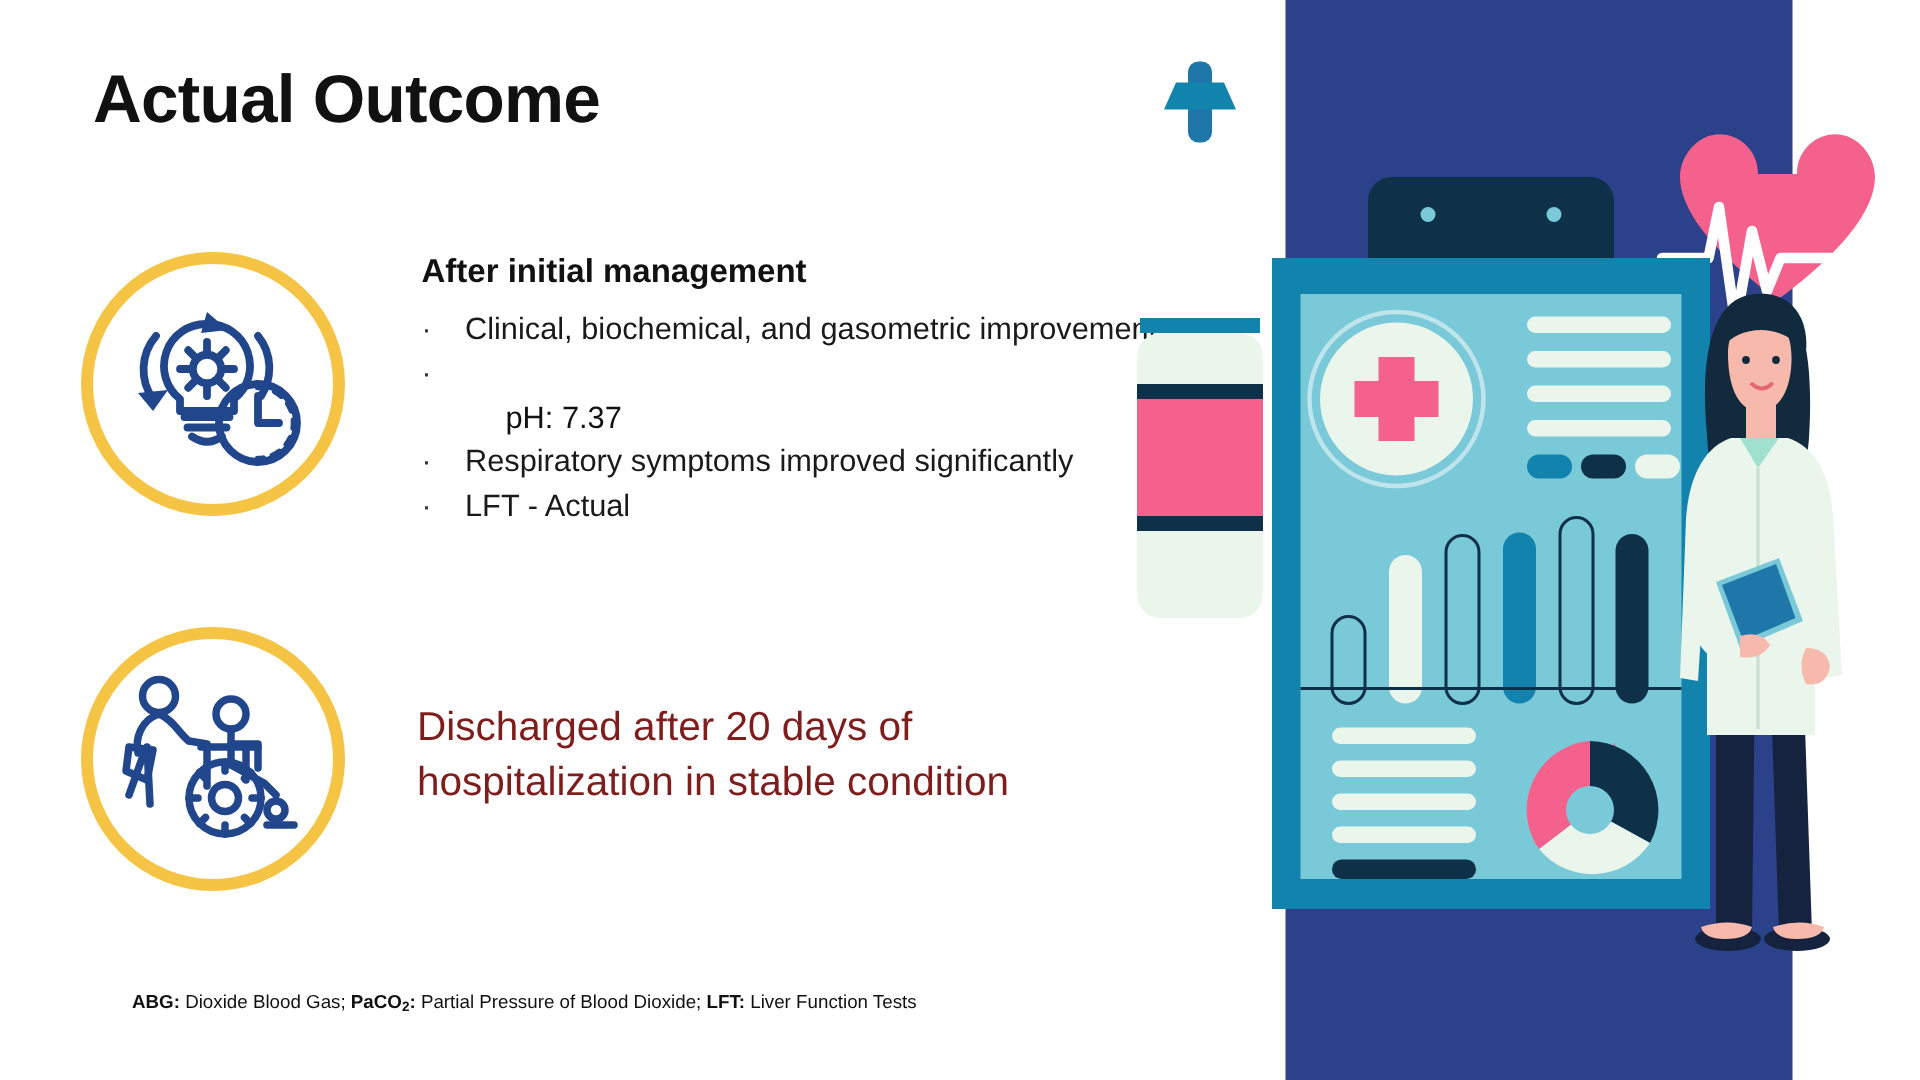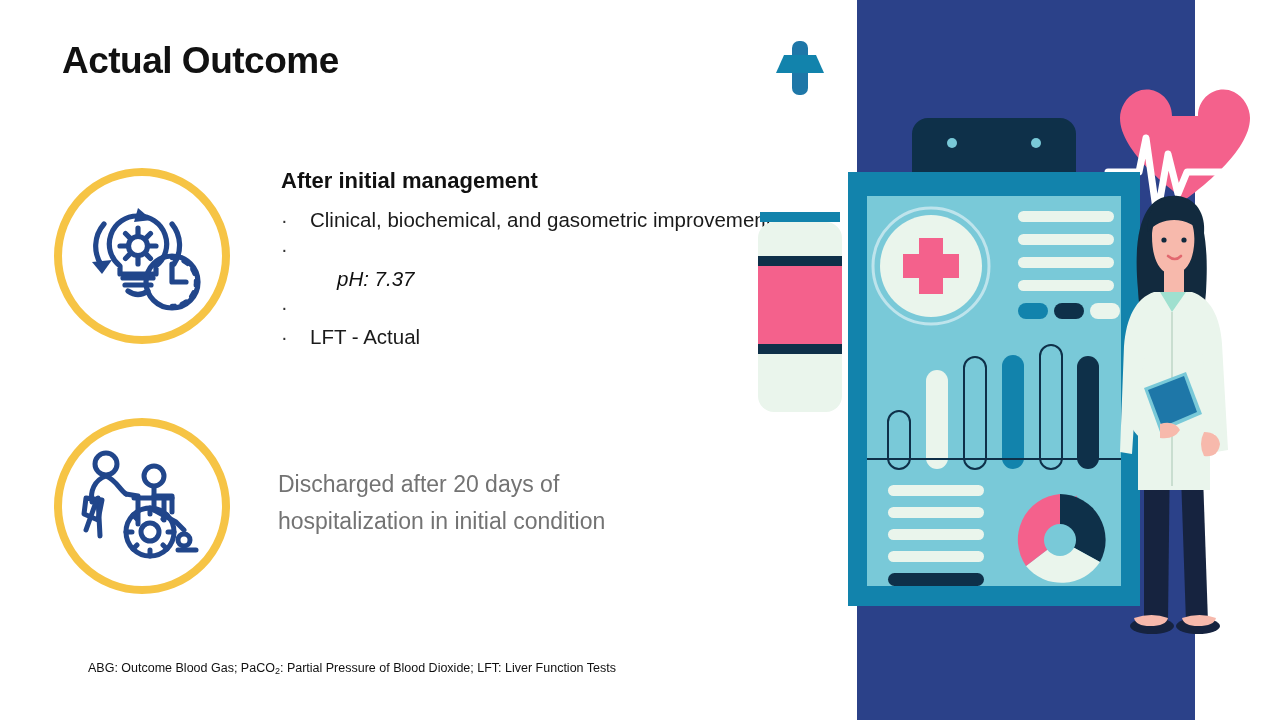--- a/index.html
+++ b/index.html
@@ -17,21 +17,21 @@
     position: absolute;
     left: 857px; top: 0;
     width: 338px; height: 720px;
     background: #2B4189;
   }
 
   
   .slide-title {
     position: absolute;
     left: 62px; top: 40px;
-    font-size: 37px;
+    font-size: 45px;
     font-weight: bold;
     letter-spacing: -0.5px;
     color: #111111;
     white-space: nowrap;
   }
 
   
   .icon-ring {
     position: absolute;
     border-radius: 50%;
@@ -69,41 +69,40 @@
     flex: 0 0 29px;
     font-size: 20px;
     line-height: 29px;
     color: #333;
   }
   .b-sub {
     padding-left: 56px;
     font-size: 20.5px;
     line-height: 29px;
     white-space: nowrap;
-    font-style: italic;
   }
   .sub2 { font-size: 0.72em; vertical-align: -0.22em; }
 
   .discharge {
     position: absolute;
     left: 278px; top: 466px;
     width: 420px;
-    font-size: 23px;
+    font-size: 27px;
     line-height: 37px;
-    color: #737373;
+    color: #7f1d1d;
   }
 
   .footnote {
     position: absolute;
     left: 88px; top: 661px;
     font-size: 12.5px;
     color: #111;
     white-space: nowrap;
   }
-  .footnote b { font-weight: normal; }
+  .footnote b { font-weight: bold; }
 
   
   .illustration {
     position: absolute;
     left: 740px; top: 0;
     width: 540px; height: 720px;
   }
 </style>
 </head>
 <body>
@@ -182,33 +181,34 @@
     <span>Clinical, biochemical, and gasometric improvement</span>
   </div>
   <div class="b-row">
     <span class="b-dot">·</span>
   </div>
   <div class="b-sub">
     <span>pH: 7.37</span>
   </div>
   <div class="b-row">
     <span class="b-dot">·</span>
+    <span>Respiratory symptoms improved significantly</span>
   </div>
   <div class="b-row">
     <span class="b-dot">·</span>
     <span>LFT - Actual</span>
   </div>
 </div>
 
 <div class="discharge">
   <div>Discharged after 20 days of</div>
-  <div>hospitalization in initial condition</div>
-</div>
-
-<div class="footnote"><b>ABG:</b><span> Outcome Blood Gas; </span><b><span>PaCO</span><span class="sub2">2</span><span>:</span></b><span> Partial Pressure of Blood Dioxide; </span><b>LFT:</b><span> Liver Function Tests</span></div>
+  <div>hospitalization in stable condition</div>
+</div>
+
+<div class="footnote"><b>ABG:</b><span> Dioxide Blood Gas; </span><b><span>PaCO</span><span class="sub2">2</span><span>:</span></b><span> Partial Pressure of Blood Dioxide; </span><b>LFT:</b><span> Liver Function Tests</span></div>
 
 <div class="illustration">
   <svg width="540" height="720" viewBox="0 0 540 720">
 
     <g>
       <path d="M432 116 C432 96 412 84 396 92 C386 97 380 108 380 118
                C380 152 432 190 445 200 C458 190 510 152 510 118
                C510 108 504 97 494 92 C478 84 458 96 458 116 Z" fill="#F4618C"></path>
       <path d="M368 172 H399 l7 -34 l11 78 l11 -62 l10 40 l9 -22 h34" fill="none" stroke="#ffffff" stroke-width="7" stroke-linejoin="round" stroke-linecap="round"></path>
     </g>

